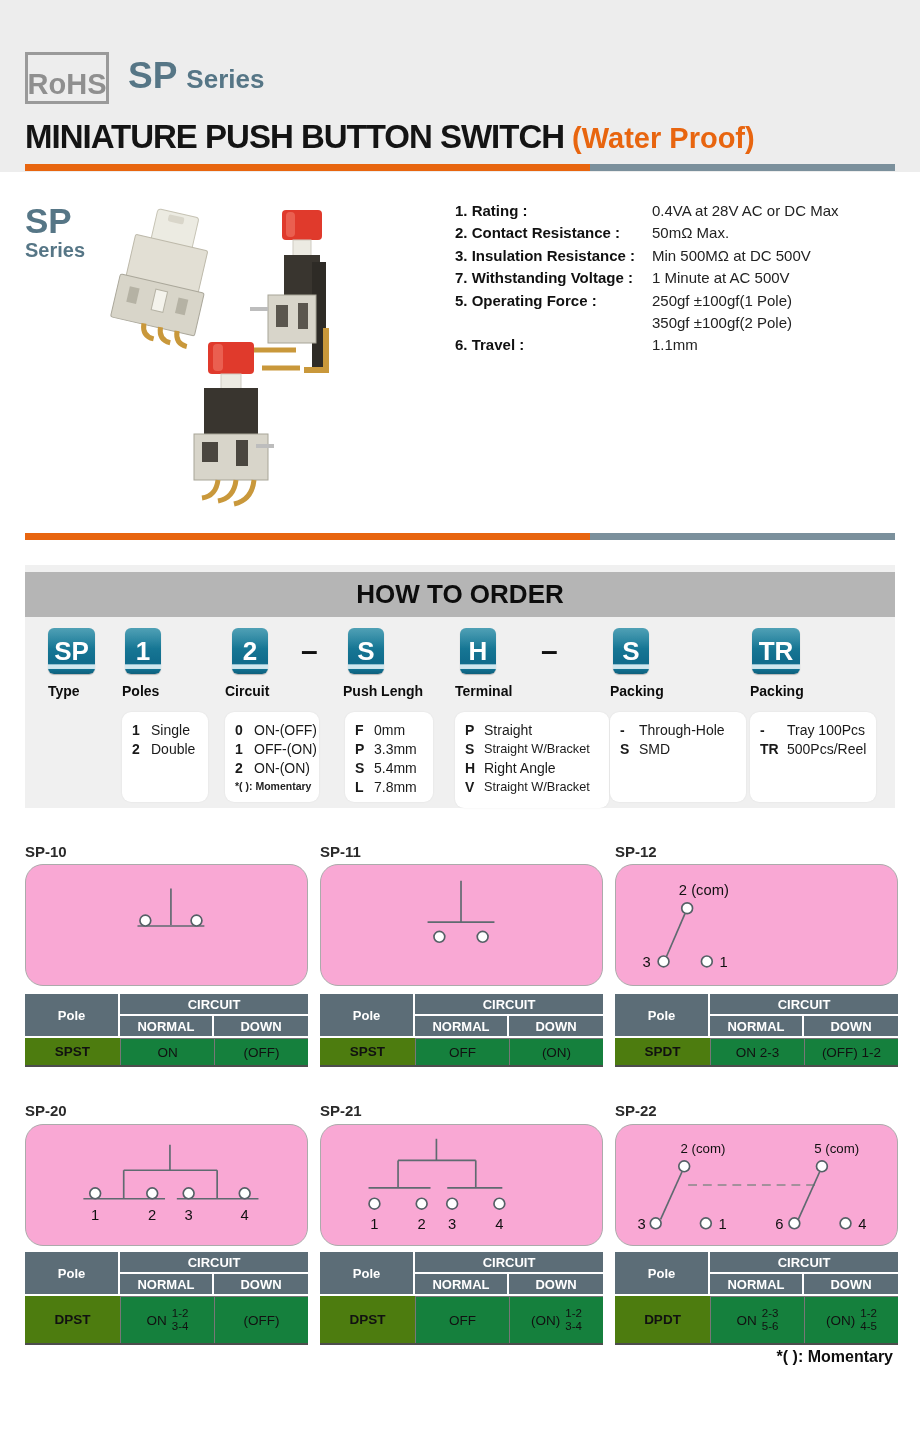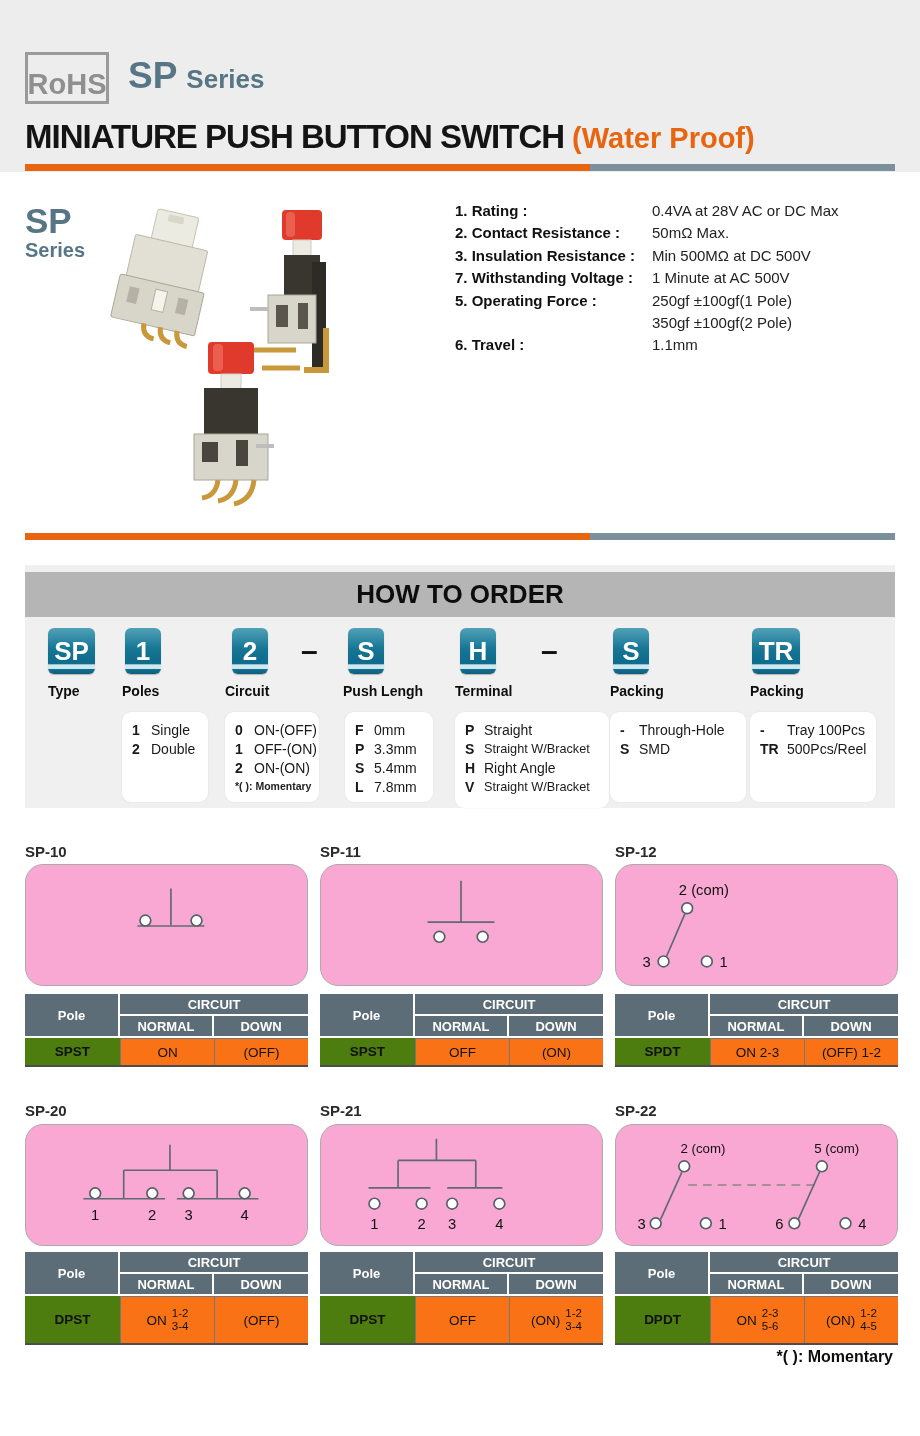--- a/index.html
+++ b/index.html
@@ -66,21 +66,21 @@
   .dt{display:grid;grid-template-columns:95px 94px 94px;width:283px;
       border-bottom:2px solid #4d4d4d;background:#fff;}
   .hd{background:#5c6d77;color:#fff;display:flex;align-items:center;justify-content:center;
       font-size:13px;font-weight:bold;box-sizing:border-box;}
   .h-pole{grid-row:1/3;grid-column:1;border-right:2px solid #fff;border-bottom:2px solid #fff;}
   .h-circ{grid-row:1;grid-column:2/4;height:22px;border-bottom:2px solid #fff;}
   .h-nor{grid-row:2;grid-column:2;height:22px;border-right:2px solid #fff;border-bottom:2px solid #fff;}
   .h-dwn{grid-row:2;grid-column:3;height:22px;border-bottom:2px solid #fff;}
   .cell{display:flex;align-items:center;justify-content:center;box-sizing:border-box;font-size:13.5px;}
   .d-pole{grid-row:3;grid-column:1;background:#4d7c0f;font-weight:bold;color:#111;height:27px;}
-  .d-val{background:#f97316;border-left:1px solid #777;border-top:1px solid #777;height:27px;color:#111;}
+  .d-val{background:#15803d;border-left:1px solid #777;border-top:1px solid #777;height:27px;color:#111;}
   .dt.tall .d-pole,.dt.tall .d-val{height:47px;}
   .stkwrap{display:flex;align-items:center;justify-content:center;gap:5px;}
   .stk{display:flex;flex-direction:column;font-size:11.5px;line-height:13px;text-align:left;}
 
   .note{left:600px;top:1348px;width:293px;text-align:right;font-size:16px;font-weight:bold;color:#0d0d0d;}
 
   .diag-stroke{stroke:#5f6a70;stroke-width:1.7;fill:none;}
   .diag-circle{fill:#fff;stroke:#556066;stroke-width:1.7;}
   .diag-text{font-size:15px;fill:#111;}
   .diag-text-sm{font-size:13.5px;fill:#111;}

